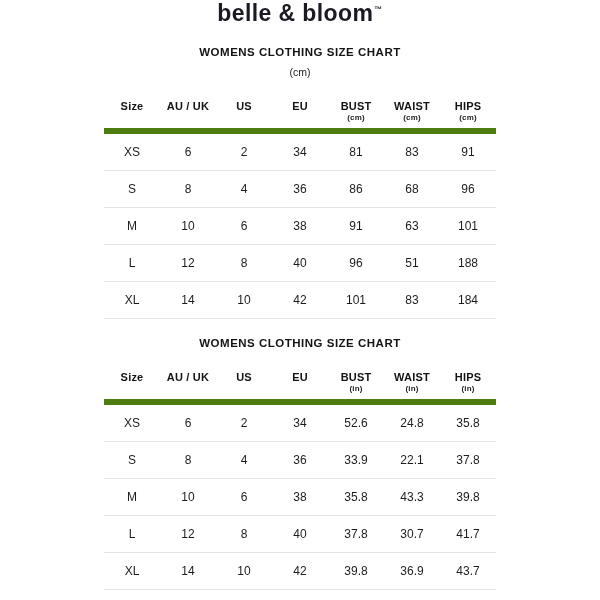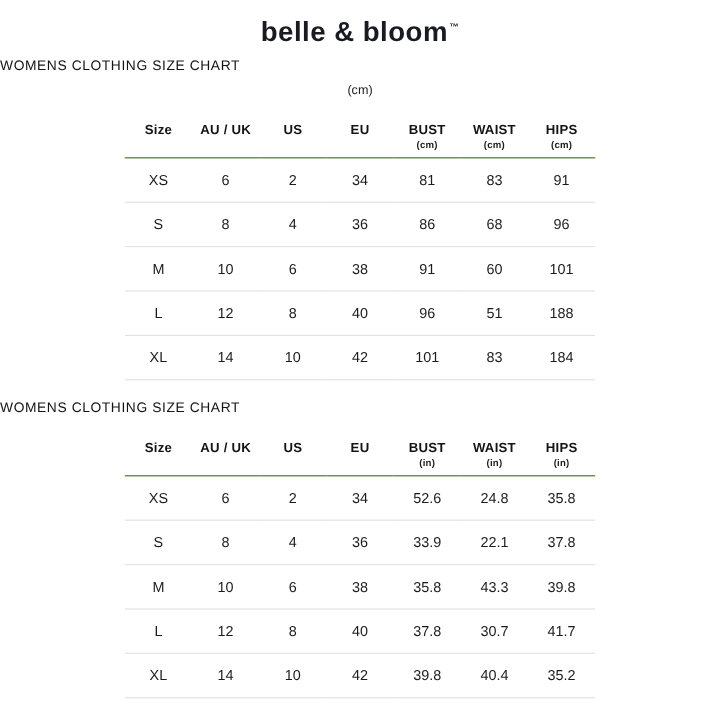--- a/index.html
+++ b/index.html
@@ -11,42 +11,41 @@
     width: 600px;
     height: 600px;
     overflow: hidden;
     font-family: "Liberation Sans", sans-serif;
     color: #1c1c1e;
   }
   .page {
     width: 600px;
     height: 600px;
     box-sizing: border-box;
-    padding-top: 13px;
   }
   .brand {
     margin: 0;
     text-align: center;
     font-size: 23px;
     font-weight: 600;
     letter-spacing: 0.4px;
     color: #1a1a22;
     line-height: 1.2;
   }
   .brand sup {
     font-size: 8px;
     font-weight: 700;
     vertical-align: super;
     margin-left: 1px;
   }
   .section-title {
-    margin: 8px 0 0;
-    text-align: left;
+    margin: 18px 0 0;
+    text-align: center;
     font-size: 11.5px;
-    font-weight: 400;
+    font-weight: 700;
     letter-spacing: 0.5px;
     color: #141416;
   }
   .unit-label {
     margin: 8px 0 0;
     text-align: center;
     font-size: 10.5px;
     font-weight: 400;
     color: #1c1c1e;
   }
@@ -57,21 +56,21 @@
     table-layout: fixed;
   }
   .size-table th {
     padding: 11px 0 6px;
     vertical-align: top;
     text-align: center;
     font-size: 11px;
     font-weight: 700;
     letter-spacing: 0.2px;
     color: #141416;
-    border-bottom: 1px solid #4d7c0f;
+    border-bottom: 6px solid #4d7c0f;
   }
   .size-table th .col-sub {
     font-size: 8px;
     font-weight: 700;
     margin-top: 1px;
     color: #1c1c1e;
   }
   .size-table td {
     height: 36px;
     padding: 0;
@@ -143,21 +142,21 @@
             <td>86</td>
             <td>68</td>
             <td>96</td>
           </tr>
           <tr>
             <td>M</td>
             <td>10</td>
             <td>6</td>
             <td>38</td>
             <td>91</td>
-            <td>60</td>
+            <td>63</td>
             <td>101</td>
           </tr>
           <tr>
             <td>L</td>
             <td>12</td>
             <td>8</td>
             <td>40</td>
             <td>96</td>
             <td>51</td>
             <td>188</td>
@@ -242,20 +241,20 @@
             <td>37.8</td>
             <td>30.7</td>
             <td>41.7</td>
           </tr>
           <tr>
             <td>XL</td>
             <td>14</td>
             <td>10</td>
             <td>42</td>
             <td>39.8</td>
-            <td>40.4</td>
-            <td>35.2</td>
+            <td>36.9</td>
+            <td>43.7</td>
           </tr>
         </tbody>
       </table>
   </section>
 
 </div>
 
 </body></html>

